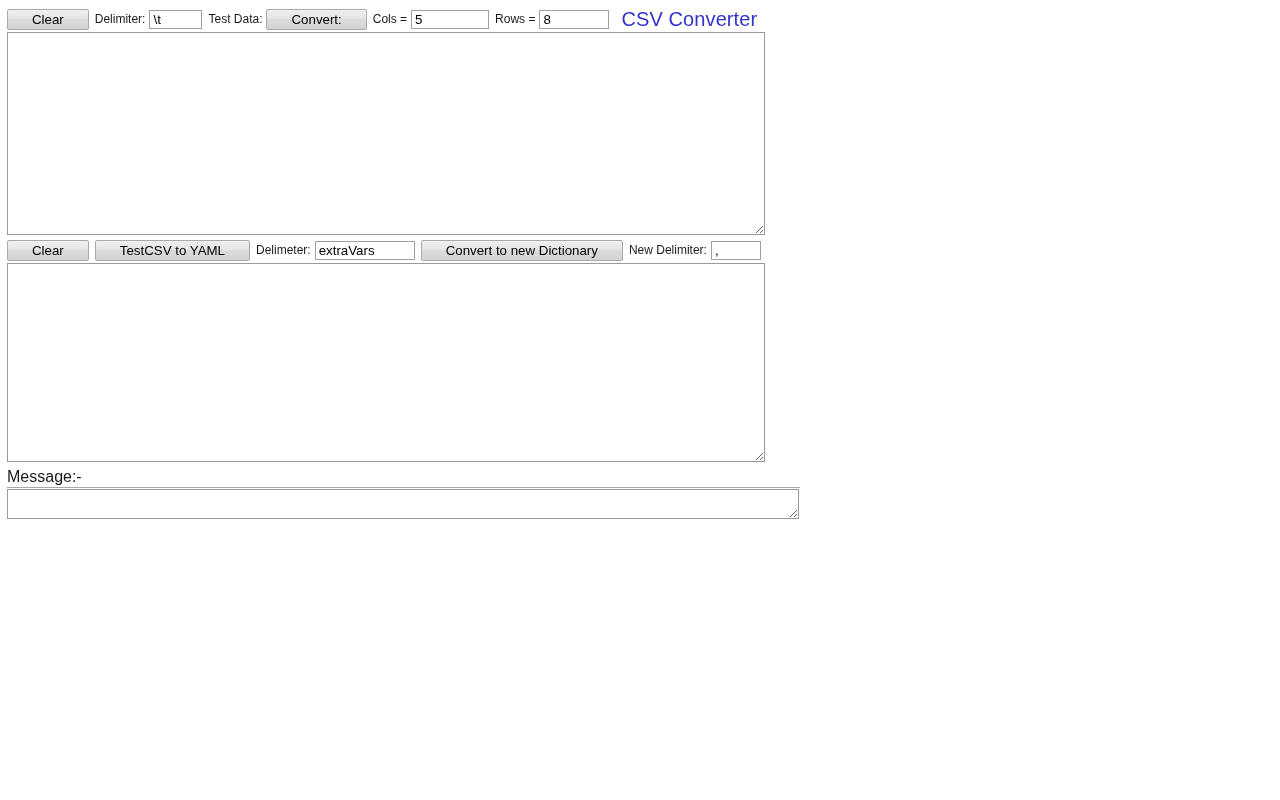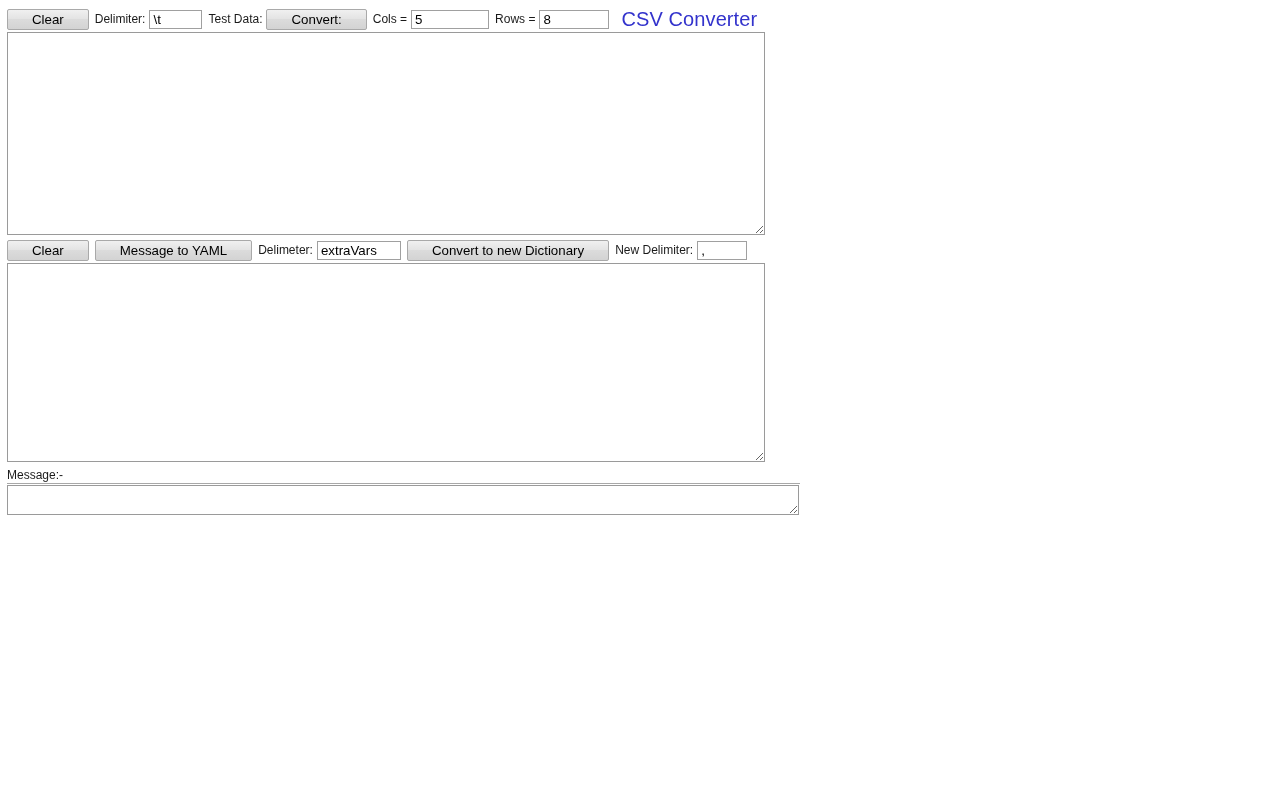--- a/index.html
+++ b/index.html
@@ -59,21 +59,21 @@
     background: #ffffff;
     padding: 1px 3px;
     margin: 0;
     box-sizing: border-box;
     height: 19px;
     outline: none;
   }
   .txtin.w-delim  { width: 53px; }
   .txtin.w-cols   { width: 78px; }
   .txtin.w-rows   { width: 70px; }
-  .txtin.w-dict   { width: 84px; }
+  .txtin.w-dict   { width: 100px; }
   .txtin.w-newdel { width: 50px; }
 
   .title {
     font-size: 20px;
     color: #3333cc;
     margin-left: 12px;
     font-family: "Liberation Sans", sans-serif;
     letter-spacing: 0.1px;
   }
 
@@ -90,21 +90,21 @@
     box-sizing: border-box;
     resize: both;
     overflow: auto;
     outline: none;
   }
   .ta.input-area  { width: 758px; height: 203px; margin-top: 2px; }
   .ta.output-area { width: 758px; height: 199px; margin-top: 2px; }
   .ta.message-area{ width: 792px; height: 30px; margin-top: 0px; }
 
   .msg-label {
-    font-size: 12px;
+    font-size: 16px;
     color: #1a1a1a;
     margin-top: 6px;
     display: block;
     font-family: "Liberation Sans", sans-serif;
   }
 
   hr.msg-rule {
     width: 793px;
     margin: 1px 0 1px 0;
     border: 0;
@@ -143,21 +143,21 @@
   </div>
 
   <textarea class="ta input-area" placeholder="" style=""></textarea>
 
   <div class="toolbar row2-wrap">
 
     <button class="btn" type="button">Clear</button>
 
     <span style="display:inline-block;width:6px"></span>
 
-    <button class="btn" type="button">Message to YAML</button>
+    <button class="btn" type="button">TestCSV to YAML</button>
 
     <span class="lbl">Delimeter:</span>
 
     <input class="txtin w-dict" type="text" value="extraVars" style="">
 
     <span style="display:inline-block;width:6px"></span>
 
     <button class="btn" type="button">Convert to new Dictionary</button>
 
     <span class="lbl">New Delimiter:</span>

